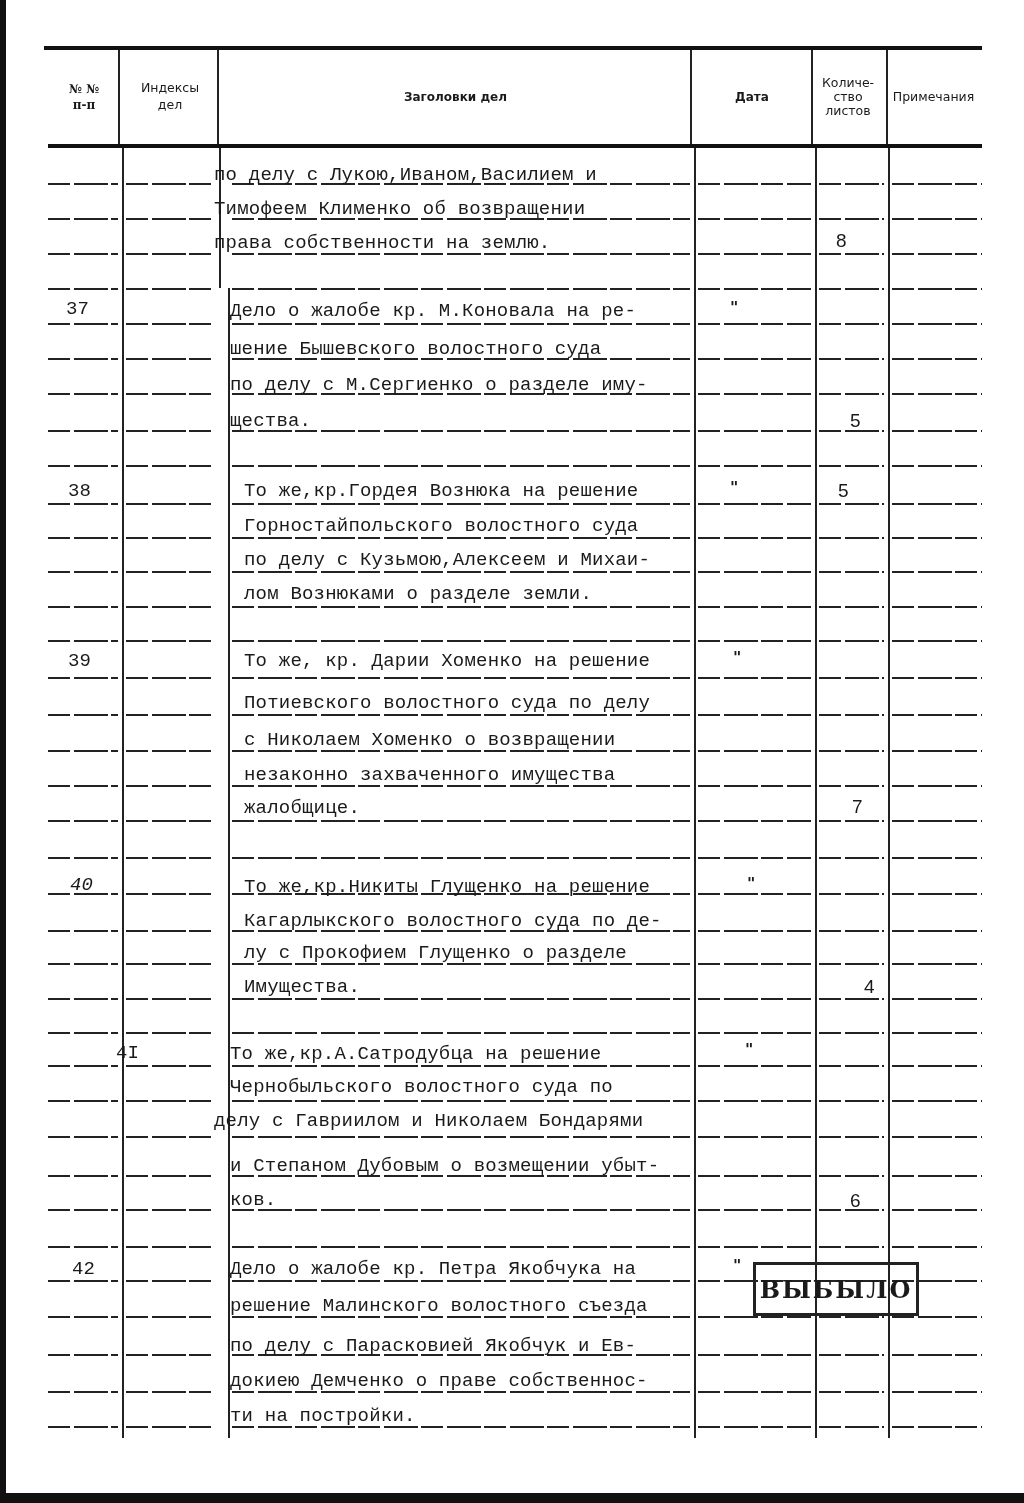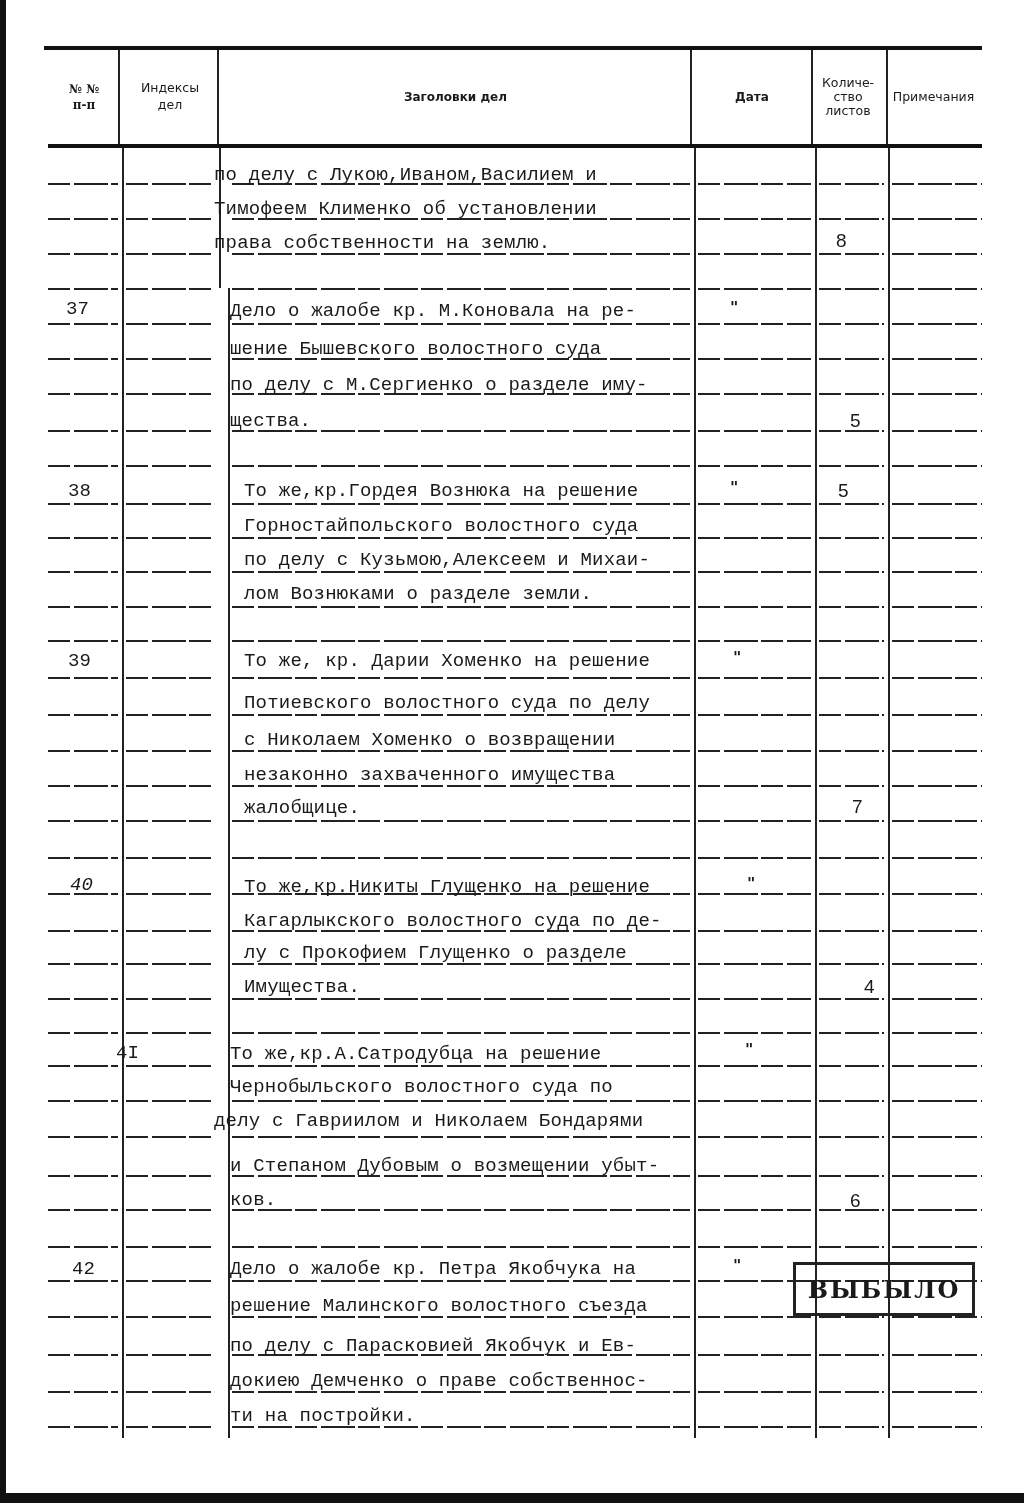--- a/index.html
+++ b/index.html
@@ -15,21 +15,21 @@
     .vline { position:absolute; width:1.5px; background:#222; }
     .hcell { position:absolute; top:52px; height:90px; display:flex; align-items:center; justify-content:center;
       text-align:center; font-family:"DejaVu Sans", sans-serif; font-size:12px; font-weight:bold; line-height:1.35; }
     .hcell.num { flex-direction:column; font-family:"DejaVu Serif", serif; }
     .hcell.plain { font-weight:normal; font-family:"DejaVu Sans", sans-serif; font-size:12.5px; }
     .rule { position:absolute; height:1.5px; background:repeating-linear-gradient(90deg,#222 0 22px,transparent 22px 26px,#222 26px 60px,transparent 60px 63px); }
     .line { position:absolute; font-size:19px; white-space:nowrap; letter-spacing:0.2px; }
     .num-cell { position:absolute; font-size:19px; font-family:"Liberation Mono", monospace; }
     .ditto { position:absolute; font-size:16px; font-weight:bold; font-family:"DejaVu Sans", sans-serif; }
     .sheets { position:absolute; font-size:19px; font-family:"Liberation Sans", sans-serif; }
-    .stamp { position:absolute; left:793px; top:1262px; width:182px; height:54px; border:3px solid #222;
+    .stamp { position:absolute; left:753px; top:1262px; width:166px; height:54px; border:3px solid #222;
       box-sizing:border-box; display:flex; align-items:center; justify-content:center;
       font-family:"DejaVu Serif", serif; font-weight:bold; font-size:24px; letter-spacing:2px; background:transparent; }
   </style>
 </head>
 <body>
 
 <div class="page">
   <div class="left-edge"></div>
   <div class="bottom-bar"></div>
 
@@ -286,21 +286,21 @@
       <div class="rule" style="left: 48px; top: 1426px; width: 70px;"></div>
       <div class="rule" style="left: 126px; top: 1426px; width: 88px;"></div>
       <div class="rule" style="left: 232px; top: 1426px; width: 458px;"></div>
       <div class="rule" style="left: 698px; top: 1426px; width: 113px;"></div>
       <div class="rule" style="left: 819px; top: 1426px; width: 65px;"></div>
       <div class="rule" style="left: 892px; top: 1426px; width: 90px;"></div>
     </div>
 
   <div>
     <div class="line" style="left:214px;top:164px;">по делу с Лукою,Иваном,Василием и</div>
-    <div class="line" style="left:214px;top:198px;">Тимофеем  Клименко об установлении</div>
+    <div class="line" style="left:214px;top:198px;">Тимофеем  Клименко об возвращении</div>
     <div class="line" style="left:214px;top:232px;">права собственности на землю.</div>
     <div class="sheets" style="left:836px;top:230px;">8</div>
   </div>
 
   <div>
     <div class="num-cell" style="left:66px;top:298px;">37</div>
     <div class="line" style="left:230px;top:300px;">Дело о жалобе кр. М.Коновала на ре-</div>
     <div class="line" style="left:230px;top:338px;">шение Бышевского волостного суда</div>
     <div class="line" style="left:230px;top:374px;">по делу с М.Сергиенко о разделе иму-</div>
     <div class="line" style="left:230px;top:410px;">щества.</div>

